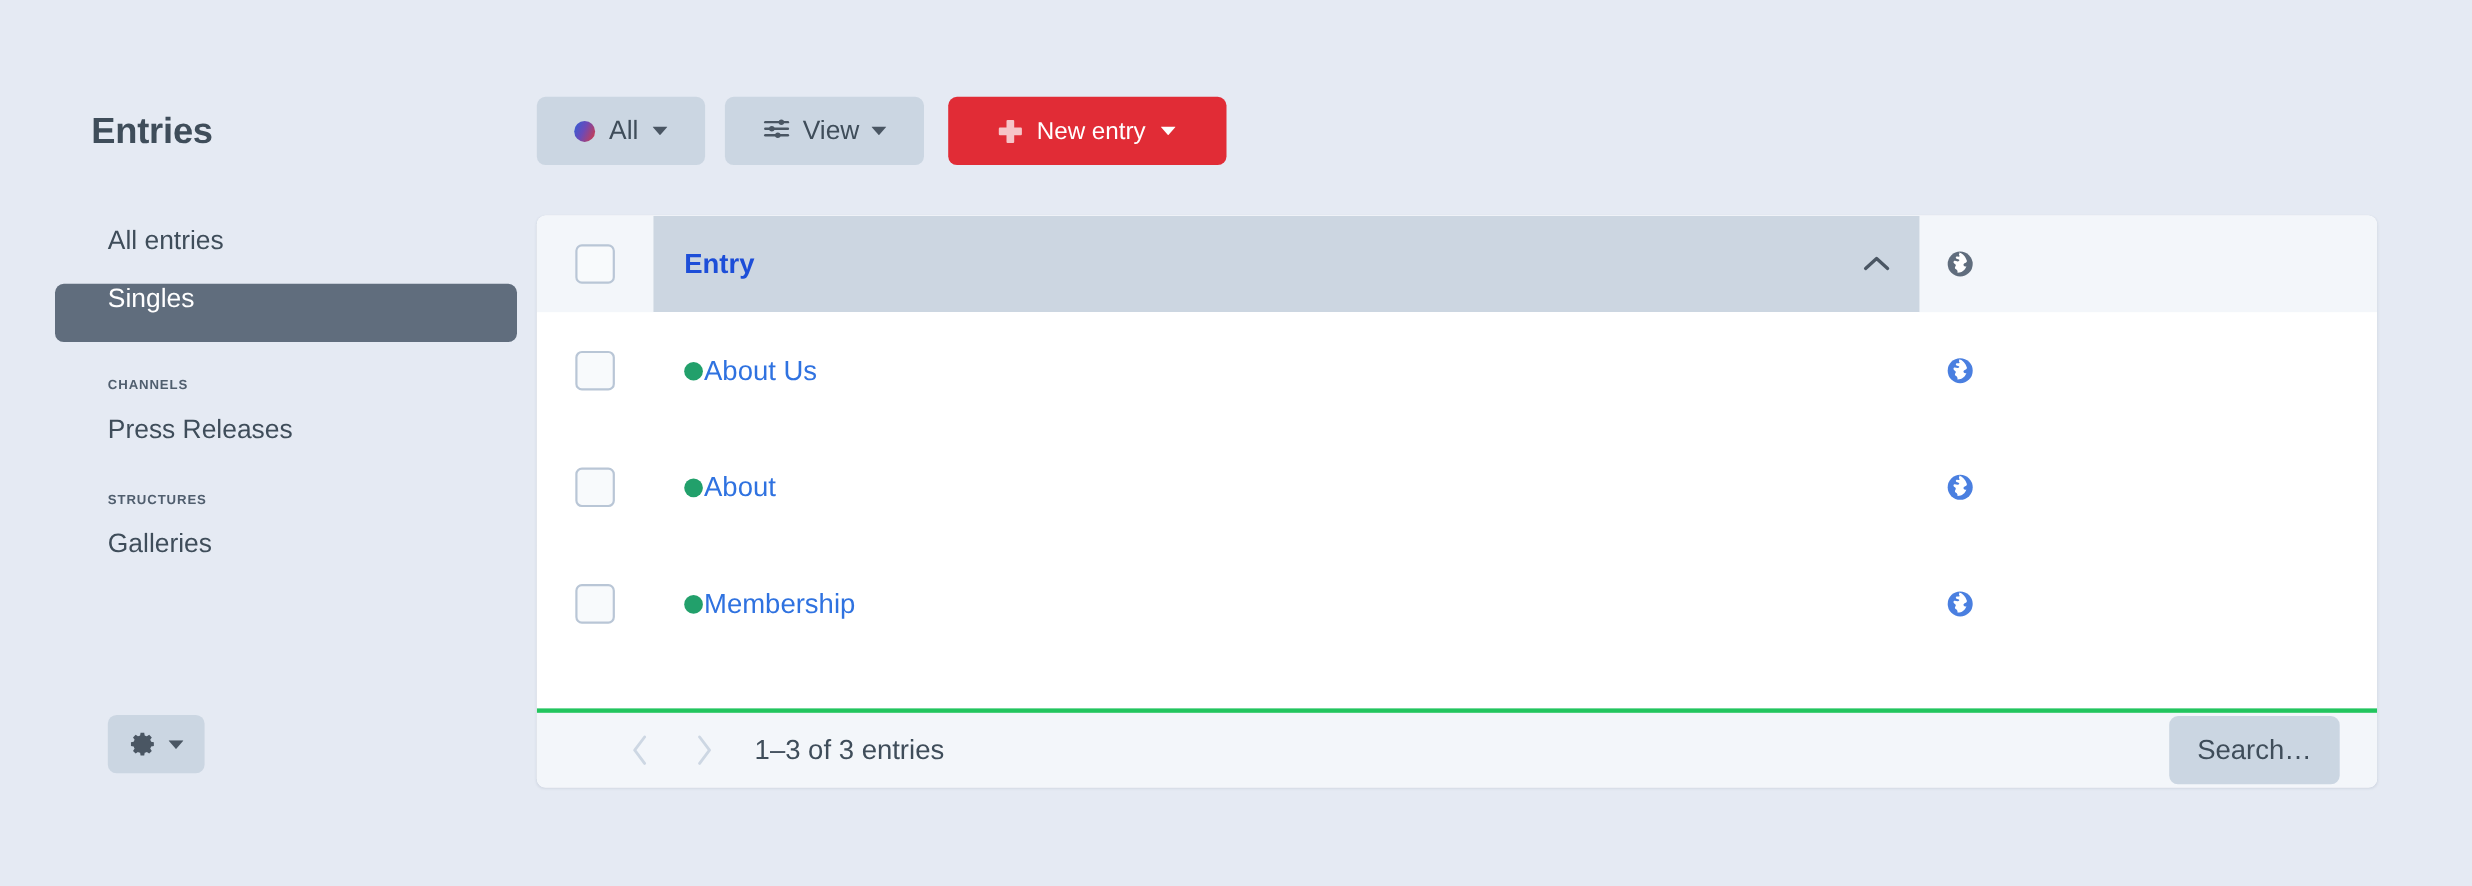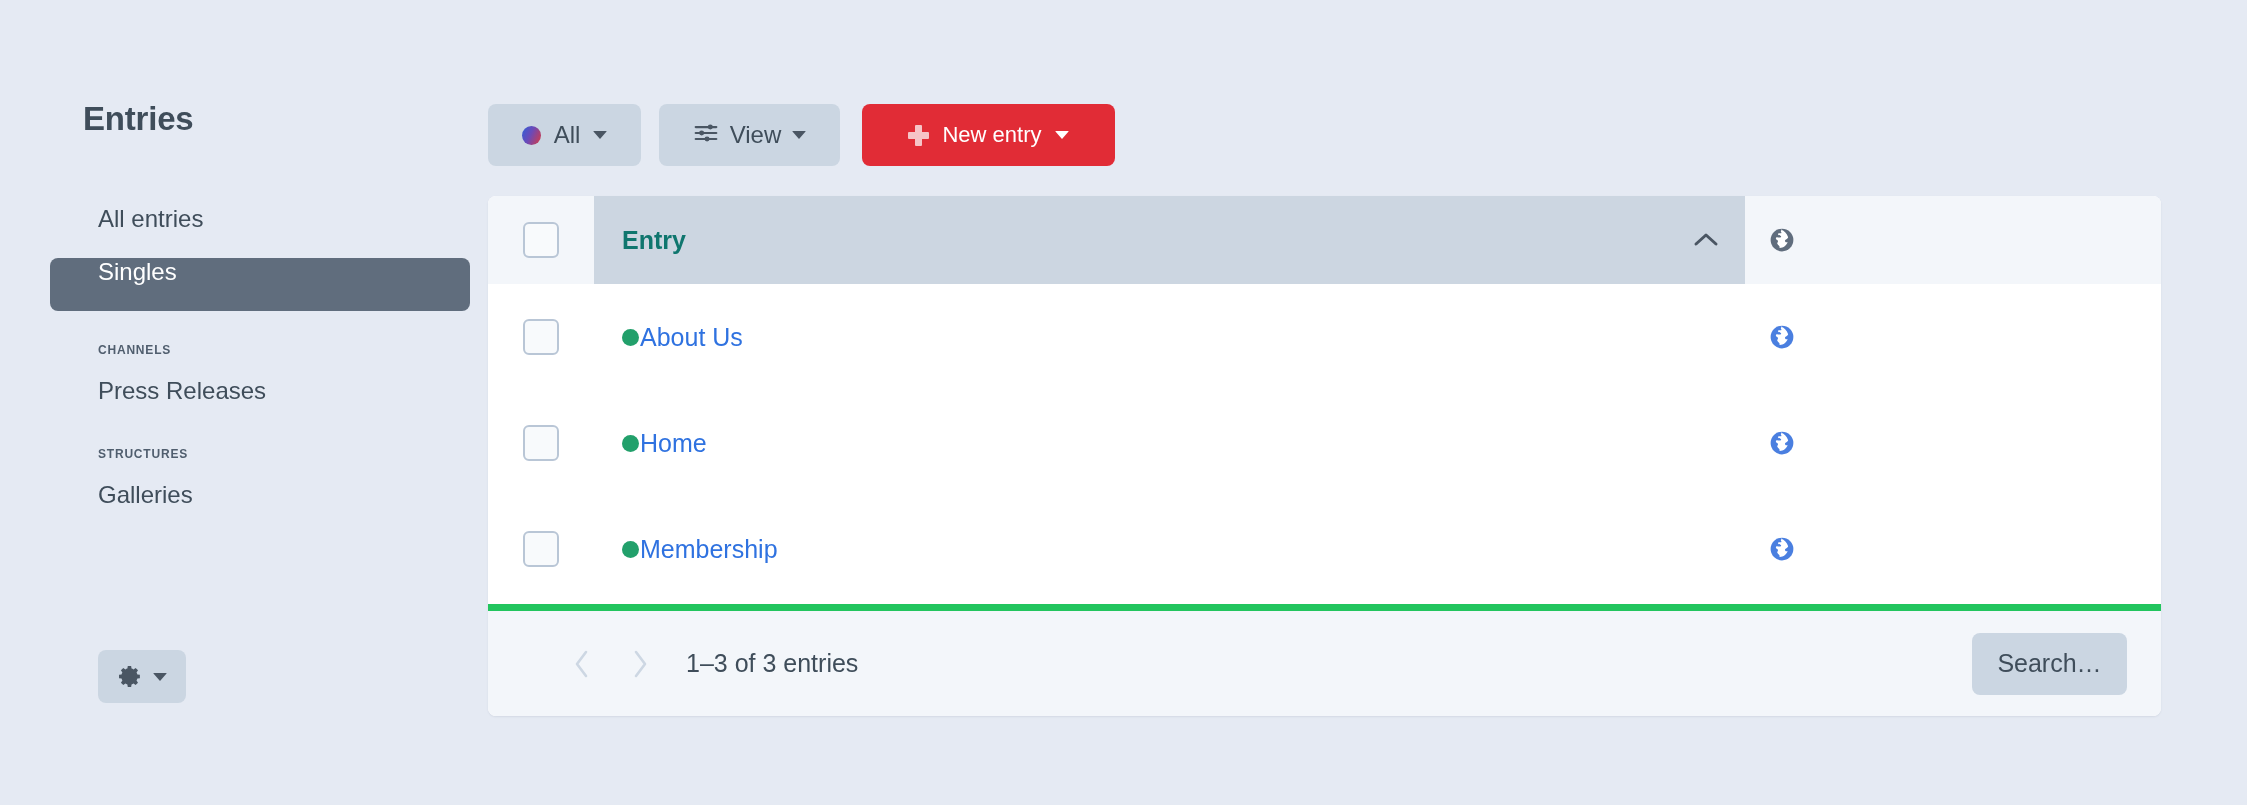--- a/index.html
+++ b/index.html
@@ -76,21 +76,21 @@
     align-items: center;
     justify-content: center;
     gap: 10px;
     cursor: pointer;
   }
   .gear-btn svg { display: block; }
 
   
   .toolbar {
     position: absolute;
-    left: 488px; top: 104px;
+    left: 488px; top: 88px;
     width: 1673px;
     height: 62px;
     display: flex;
     align-items: center;
     gap: 0;
   }
   .btn-all {
     width: 153px; height: 62px;
     background: #cbd6e2;
     border-radius: 8px;
@@ -223,21 +223,21 @@
     padding: 0;
   }
   th.th-entry {
     background: #ccd6e1;
     position: relative;
     cursor: pointer;
   }
   th.th-globe { background: #f3f6fa; }
   .th-entry-label {
     font-size: 25px;
-    color: #0f766e;
+    color: #1d4ed8;
     padding-left: 28px;
     text-align: center;
   }
   .sort-caret {
     position: absolute;
     right: 26px; top: 50%;
     transform: translateY(-50%);
     display: flex;
   }
   .th-globe-inner { padding-left: 24px; display: flex; align-items: center; }
@@ -266,23 +266,23 @@
     text-decoration: none;
     cursor: pointer;
   }
   .globe-cell { padding-left: 24px; display: flex; align-items: center; }
 
   
   .card-footer {
     position: absolute;
     left: 0; bottom: 0;
     width: 100%;
-    height: 112px;
+    height: 72px;
     background: #f3f6fa;
-    border-top: 7px solid #22c55e;
+    border-top: 4px solid #22c55e;
     display: flex;
     align-items: center;
   }
   .pager-btn {
     width: 44px; height: 44px;
     display: flex;
     align-items: center;
     justify-content: center;
     cursor: pointer;
   }
@@ -437,21 +437,21 @@
             </span>
           </td>
         </tr>
         <tr>
           <td class="cell-center">
             <span class="cbx"></span>
           </td>
           <td>
             <div class="entry-cell">
               <span class="status-dot" style="background:#22a06b"></span>
-              <a class="entry-link">Home</a>
+              <a class="entry-link">About</a>
             </div>
           </td>
           <td>
             <span class="globe-cell">
               <svg width="26" height="26" viewBox="0 0 24 24">
                 <circle cx="12" cy="12" r="10.5" fill="#4a7fe0"></circle>
                 <path fill="#ffffff" d="M12 2.2c-1 1-1.4 1.9-.7 2.6.6.7-.3 1.2-1.3 1-1-.3-2 .2-1.6 1.2.4 1 1.7.8 2.5 1.3.8.5.1 1.6-1 1.5-1.2 0-2.4-.8-3.2-.2-.8.7-.2 2 .8 2.4 1 .4 1 1.5.4 2.2-.6.7-.4 1.8.6 2.3 1 .5 1.5 1.7 1.2 2.8 3.6.1 6.6-2.2 7.5-5.4-.8.4-1.9.2-2.3-.6-.5-.9.3-1.8 1.2-2.1.9-.3 1.7-1 1.5-1.9-1.2-3.6-3.2-5.8-6.6-7.1z"></path>
               </svg>
             </span>
           </td>

